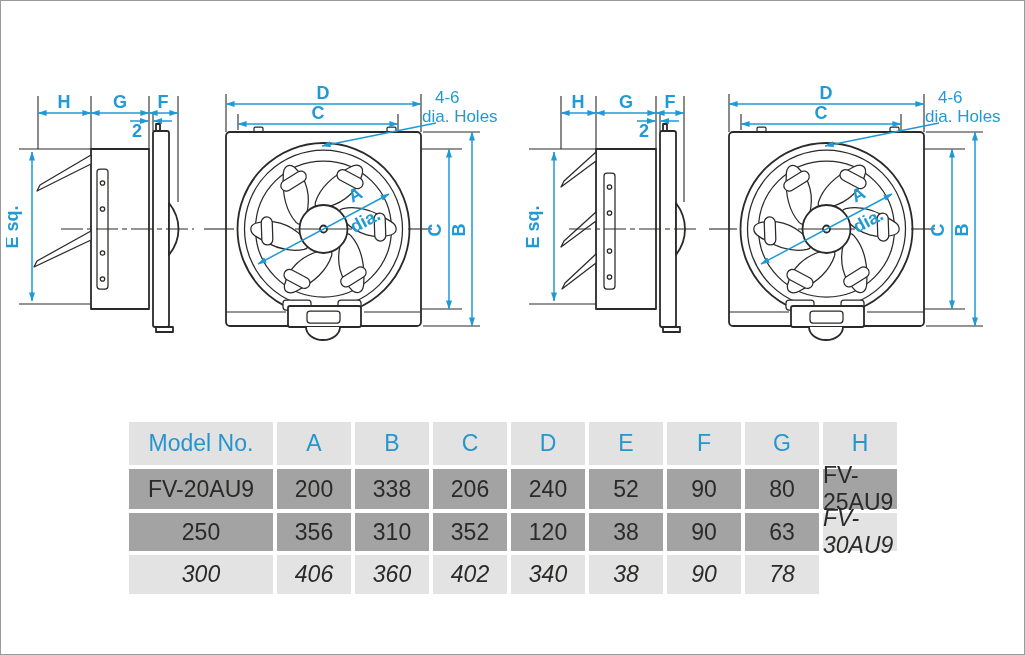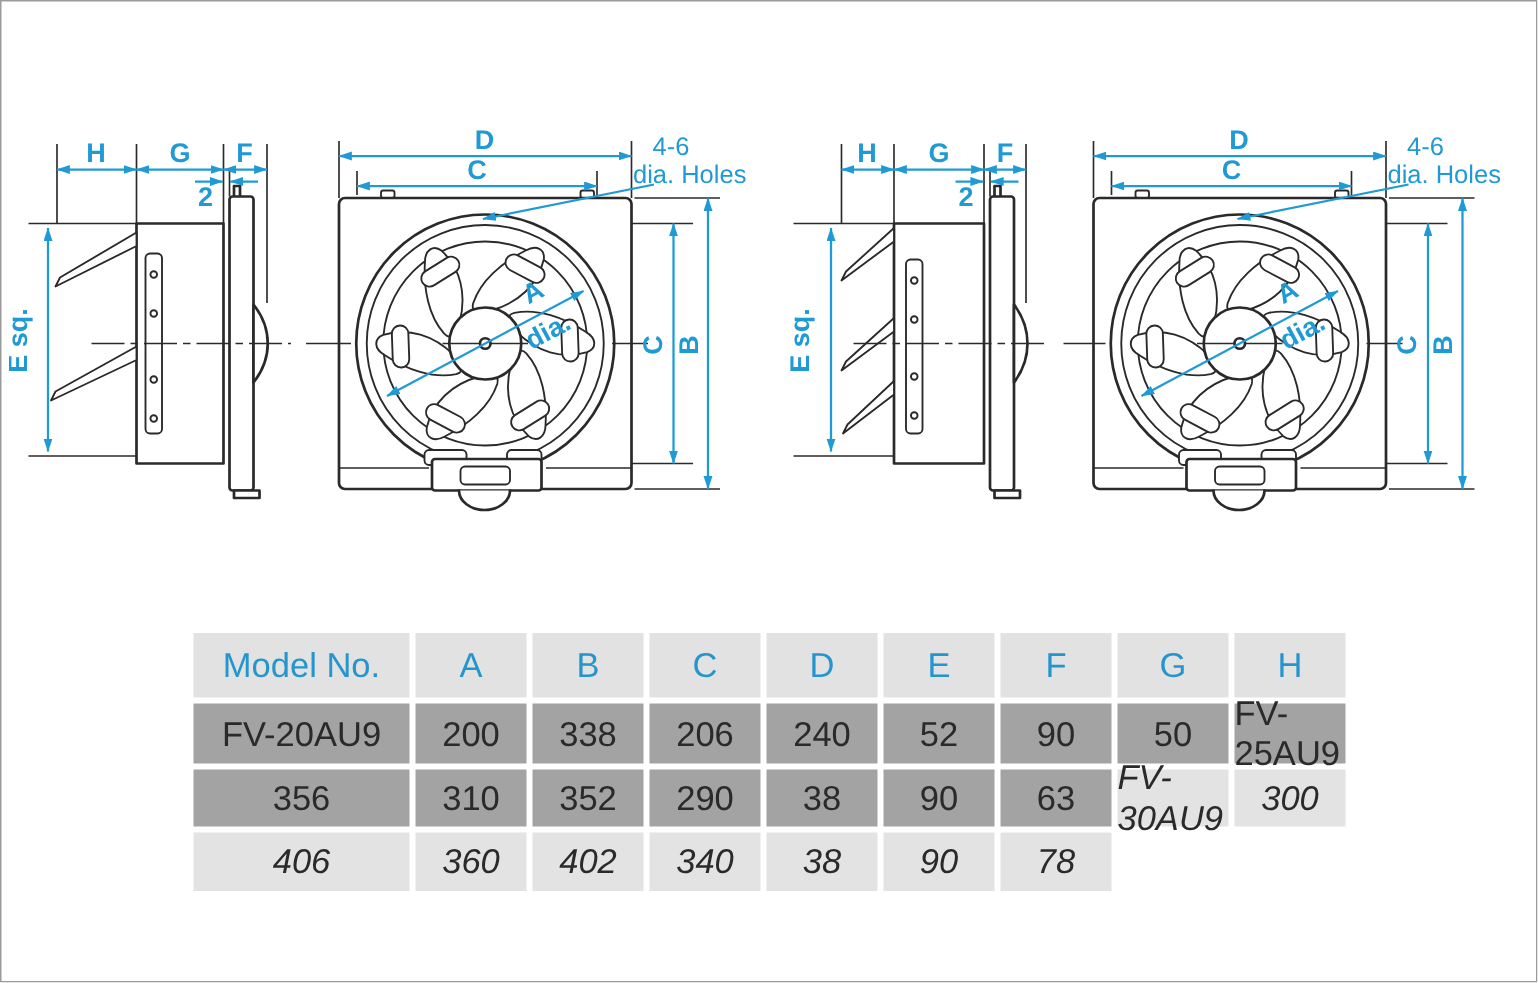--- a/index.html
+++ b/index.html
@@ -299,27 +299,28 @@
     <div class="th">G</div>
     <div class="th">H</div>
 
     <div class="rb">FV-20AU9</div>
     <div class="rb">200</div>
     <div class="rb">338</div>
     <div class="rb">206</div>
     <div class="rb">240</div>
     <div class="rb">52</div>
     <div class="rb">90</div>
-    <div class="rb">50</div>
+    <div class="rb">80</div>
 
     <div class="rb">FV-25AU9</div>
+    <div class="rb">250</div>
     <div class="rb">356</div>
     <div class="rb">310</div>
     <div class="rb">352</div>
-    <div class="rb">290</div>
+    <div class="rb">120</div>
     <div class="rb">38</div>
     <div class="rb">90</div>
     <div class="rb">63</div>
 
     <div class="rg">FV-30AU9</div>
     <div class="rg">300</div>
     <div class="rg">406</div>
     <div class="rg">360</div>
     <div class="rg">402</div>
     <div class="rg">340</div>

